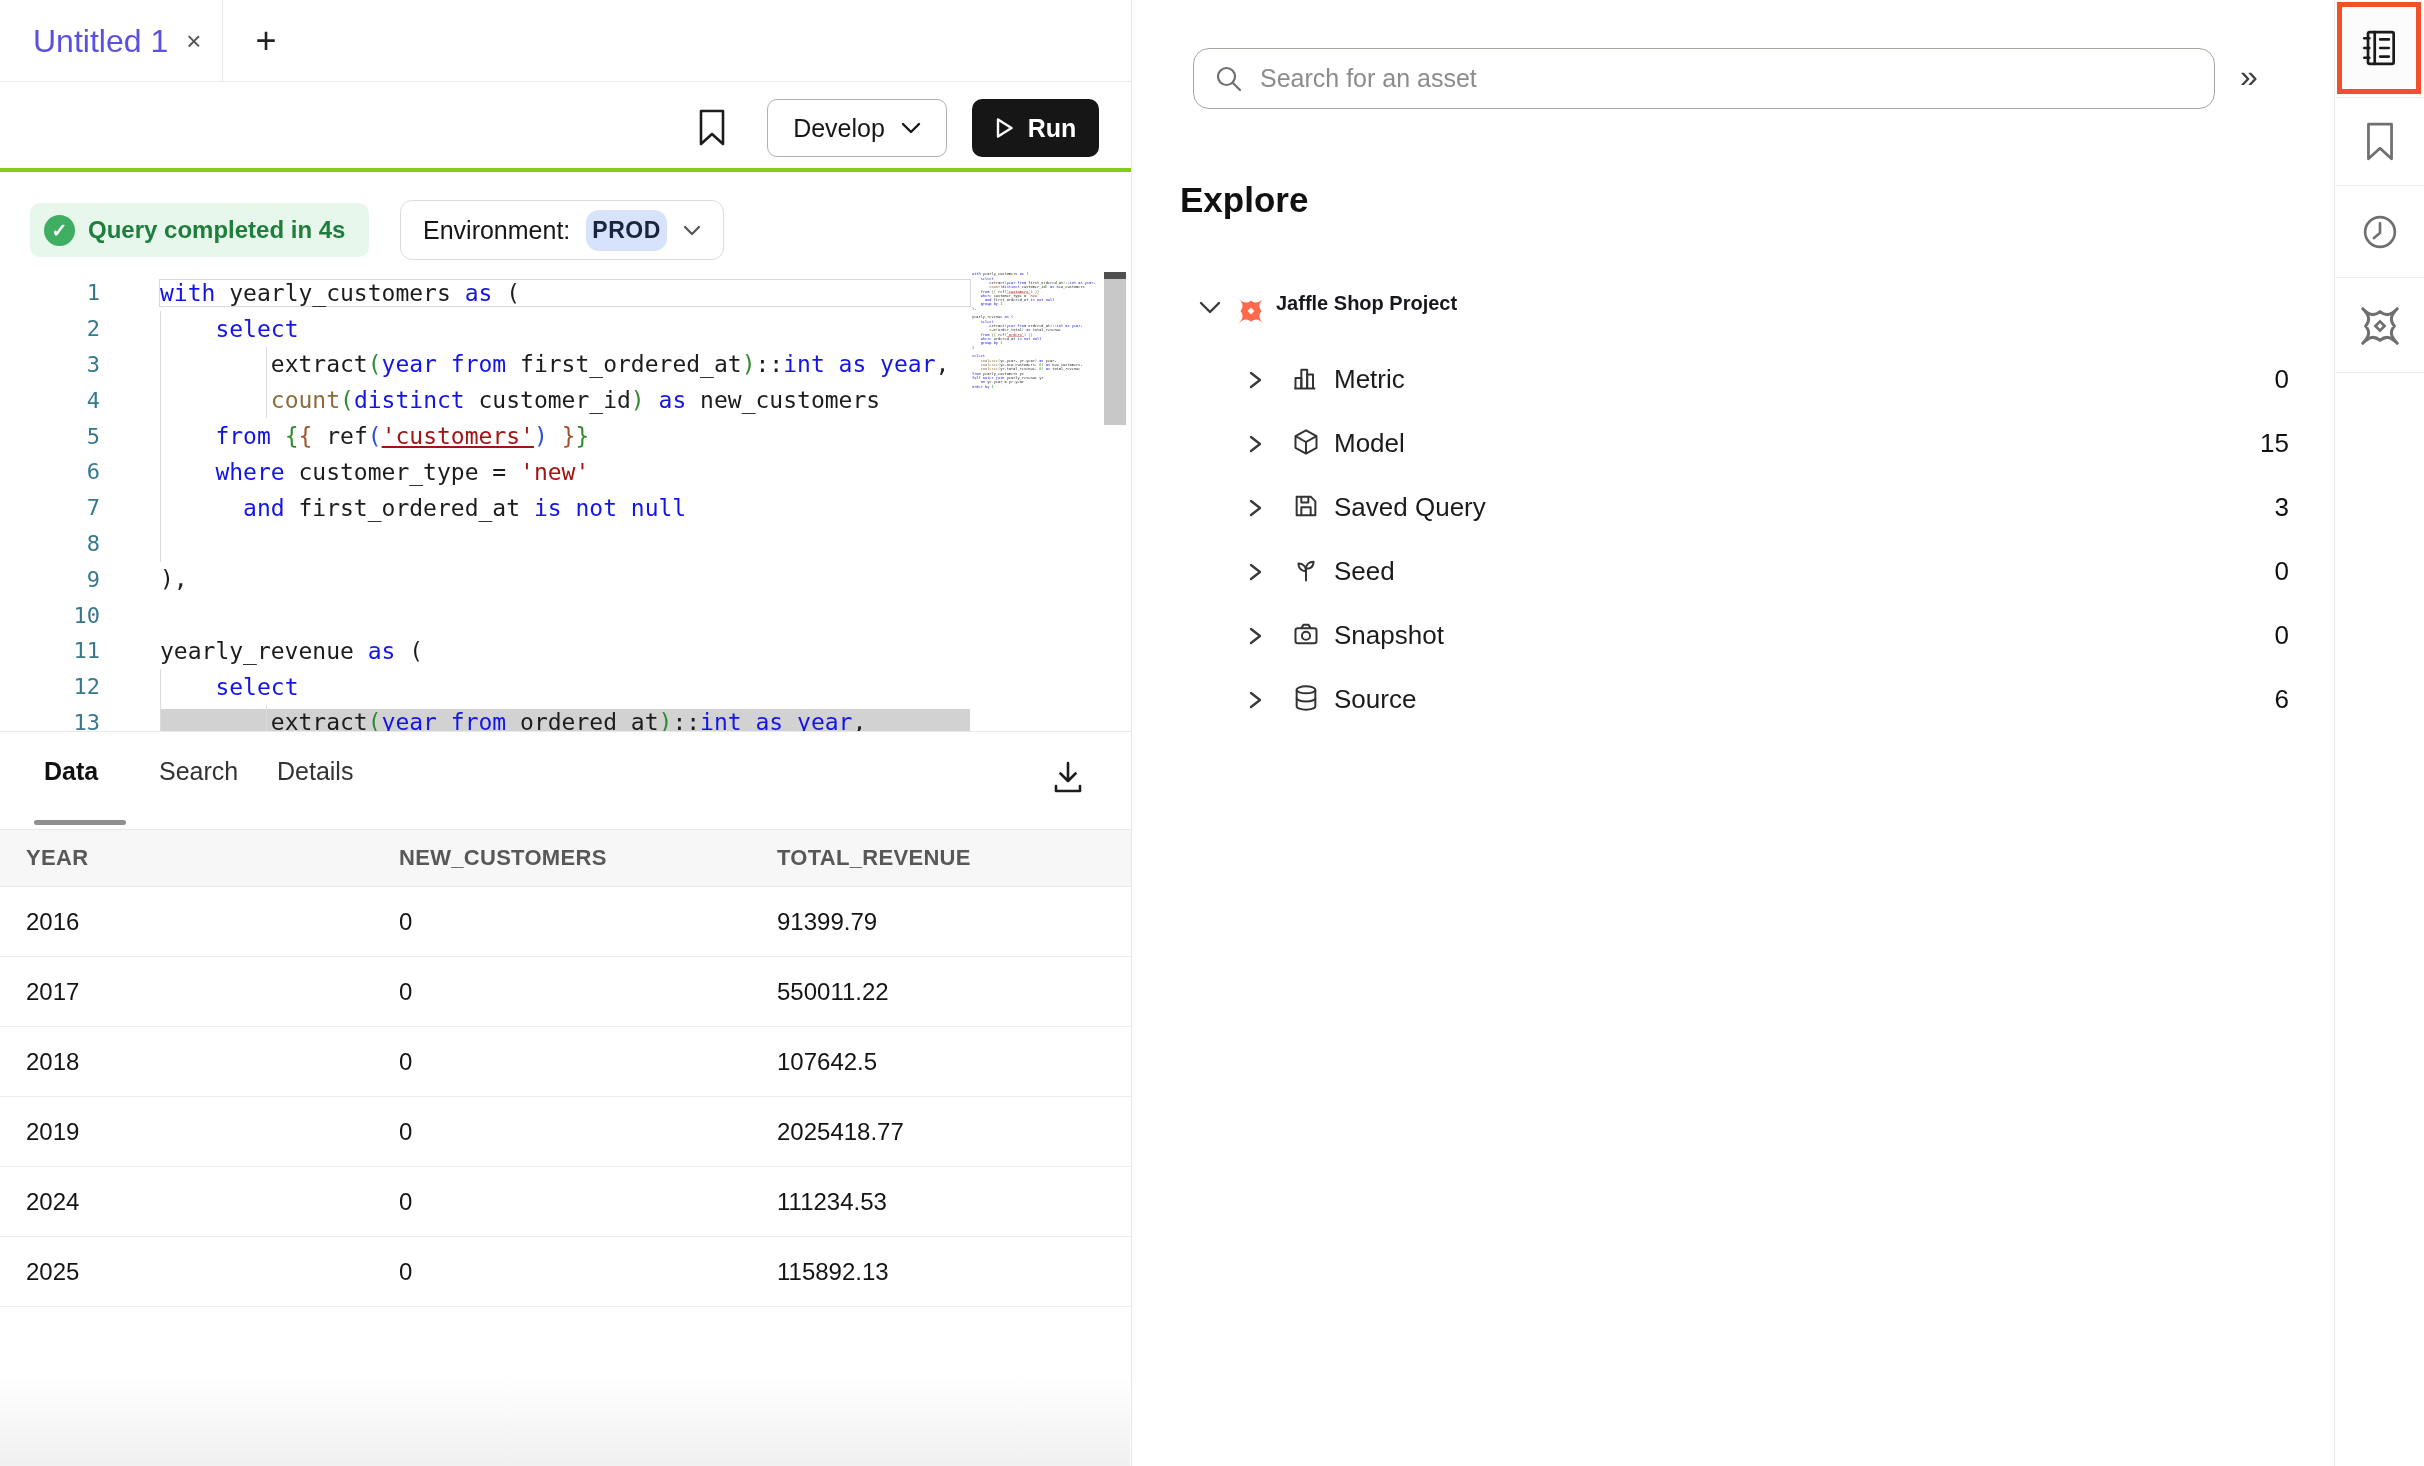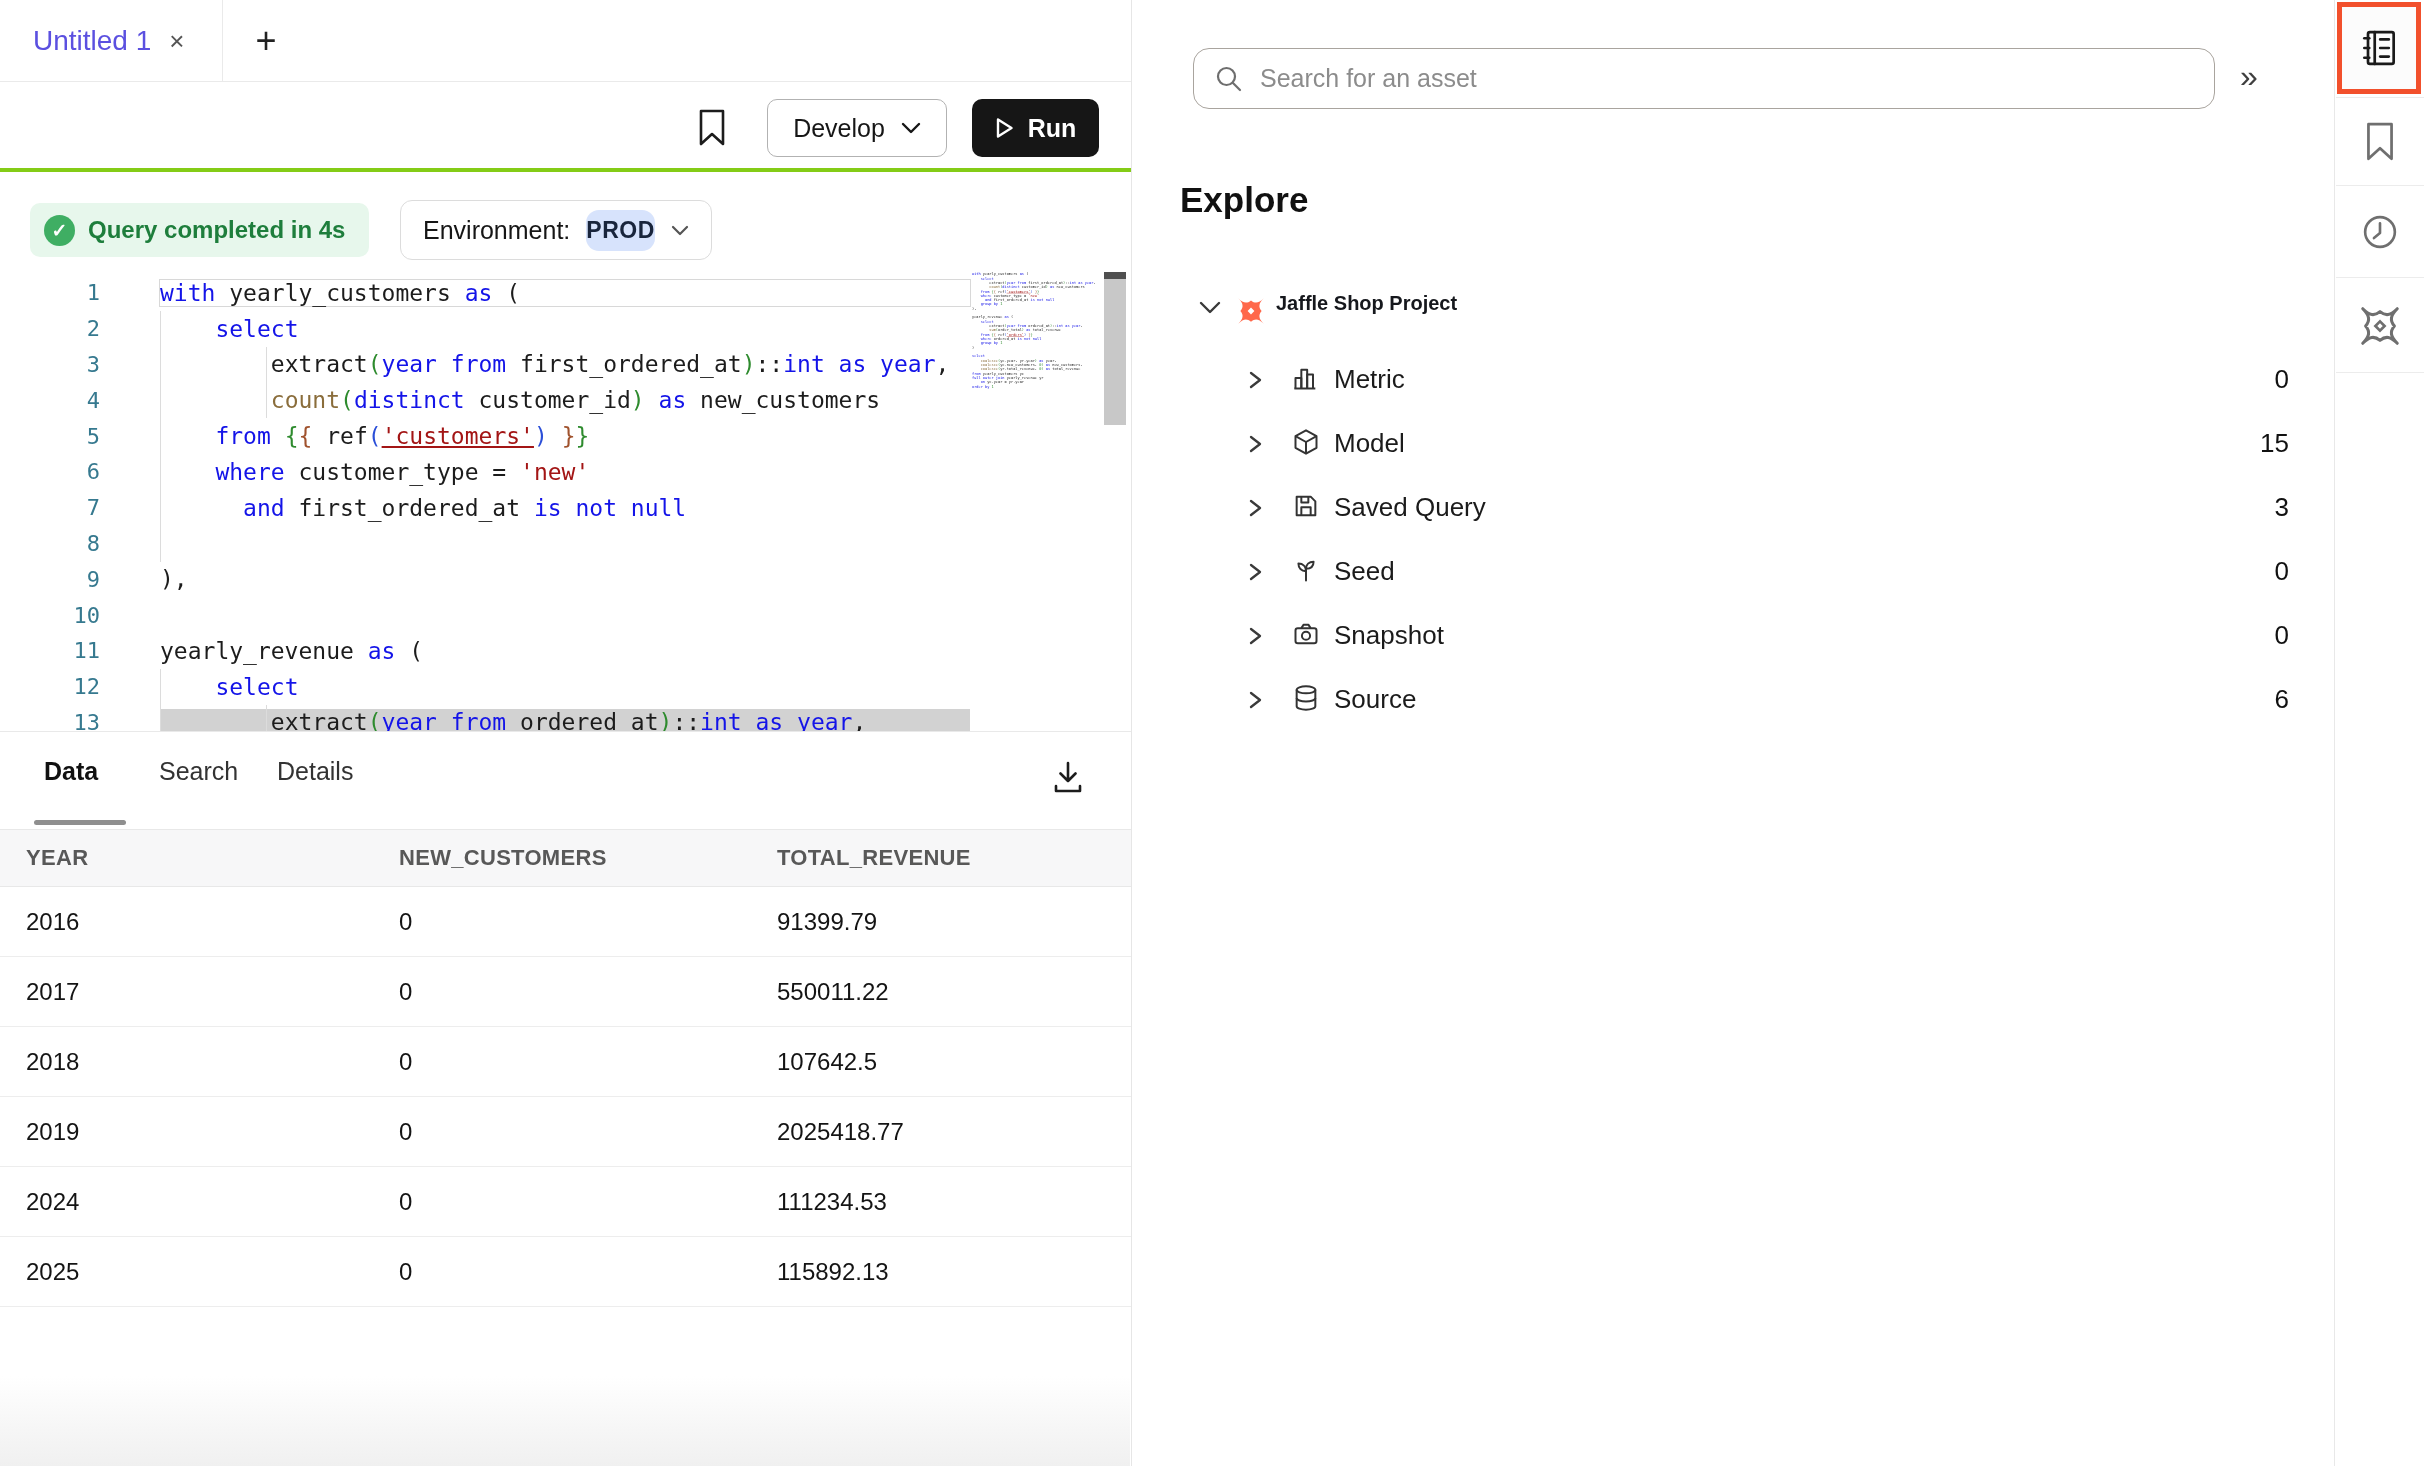--- a/index.html
+++ b/index.html
@@ -4,41 +4,41 @@
 <style>
   * { margin:0; padding:0; box-sizing:border-box; }
   html,body { background:#fff; }
   #app { position:relative; width:2424px; height:1466px; overflow:hidden;
          font-family:"Liberation Sans", sans-serif; color:#1c1c1c; background:#fff; }
 
   
   #left-panel { position:absolute; left:0; top:0; width:1132px; height:1466px; border-right:1px solid #e6e6e6; background:#fff; }
   #tab-bar { position:absolute; left:0; top:0; width:100%; height:82px; border-bottom:1px solid #eaeaea; }
   #editor-tab { position:absolute; left:0; top:0; height:82px; width:222px; display:flex; align-items:center; padding-left:33px; }
-  #tab-title { font-size:28px; color:#5b50e0; }
+  #tab-title { font-size:32px; color:#5b50e0; }
   #tab-close { margin-left:18px; font-size:26px; color:#555; cursor:pointer; }
   #tab-sep { position:absolute; left:222px; top:0; width:1px; height:82px; background:#eaeaea; }
   #new-tab { position:absolute; left:236px; top:0; width:60px; height:82px; display:flex; align-items:center; justify-content:center; font-size:36px; font-weight:400; color:#222; }
 
   #toolbar { position:absolute; left:0; top:82px; width:100%; height:90px; border-bottom:4px solid #84cc16; }
   #bookmark-btn { position:absolute; left:690px; top:20px; width:44px; height:52px; display:flex; align-items:center; justify-content:center; }
   #develop-btn { position:absolute; left:767px; top:17px; width:180px; height:58px; border:1.5px solid #b2b2b2; border-radius:10px; background:#fff;
                  display:flex; align-items:center; justify-content:center; gap:16px; font-size:25px; color:#161616; }
   #run-btn { position:absolute; left:972px; top:17px; width:127px; height:58px; border-radius:10px; background:#161616; color:#fff;
              display:flex; align-items:center; justify-content:center; gap:13px; font-size:25px; font-weight:bold; }
 
   #status-pill { position:absolute; left:30px; top:203px; height:54px; background:#e7f7ec; border-radius:10px;
                  display:inline-flex; align-items:center; padding:0 24px 0 14px; gap:13px; }
   #check-circle { width:31px; height:31px; border-radius:50%; background:#3fae63; color:#fff; font-size:19px; font-weight:bold;
                   display:flex; align-items:center; justify-content:center; }
   #status-text { font-size:24px; font-weight:bold; color:#1e7e3c; }
   #env-box { position:absolute; left:400px; top:200px; height:60px; border:1.5px solid #dcdcdc; border-radius:12px; background:#fff;
              display:inline-flex; align-items:center; padding:0 22px; gap:16px; }
   #env-label { font-size:25px; color:#161616; }
-  #env-pill { background:#d7e3fc; color:#19253c; font-weight:bold; font-size:23px; padding:7px 0; border-radius:13px; letter-spacing:0.5px; }
+  #env-pill { background:#d7e3fc; color:#19253c; font-weight:bold; font-size:23px; padding:7px 6px; border-radius:13px; letter-spacing:0.5px; }
 
   
   #editor { position:absolute; left:0; top:266px; width:1131px; height:465px; overflow:hidden; background:#fff; }
   #code-lines { position:absolute; left:0; top:9px; }
   .cl { display:flex; height:35.8px; align-items:center; font-family:"DejaVu Sans Mono", monospace; font-size:23px; white-space:pre; }
   .ln { width:100px; text-align:right; color:#36798f; flex:none; font-size:22px; }
   .ct { margin-left:60px; width:810px; flex:none; }
   .cl.sel .ct { background:#d2d2d2; }
   .cl.act .ct { box-shadow:0 0 0 1px #d8d8d8; }
   .k{color:#1414e8}.t{color:#1c1c1c}.f{color:#8a6d3b}.s{color:#a31515}

